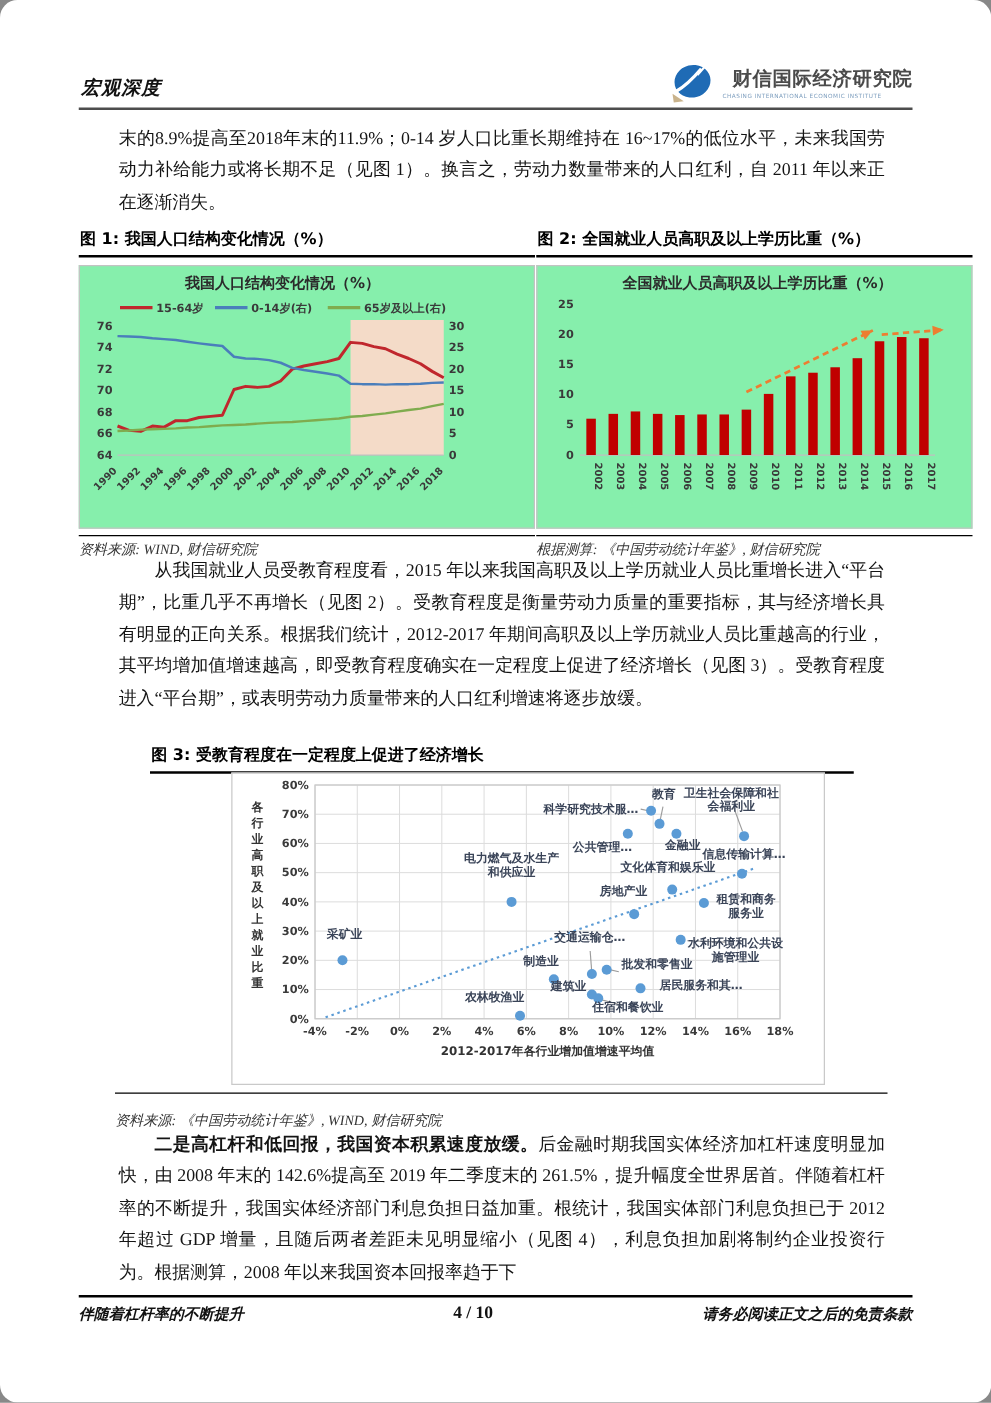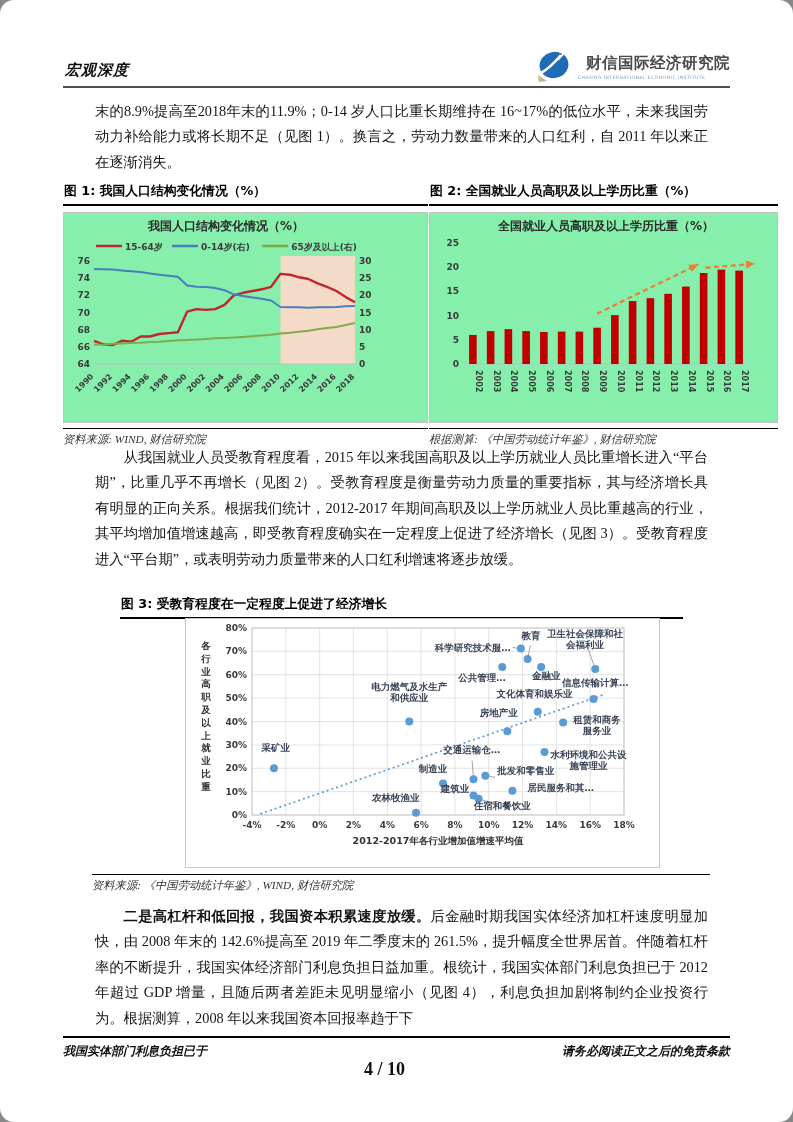--- a/index.html
+++ b/index.html
@@ -26,28 +26,28 @@
   .figcol { position:absolute; width:365px; }
   .fig-caption { font-size:12.8px; font-weight:bold; color:#000; padding:0 0 4px 1px;
                  border-bottom:2.5px solid #000; }
   .chart-box { margin-top:6px; border:1px solid #c3c3c3; background:#86efac; }
   .fig-source { margin-top:5px; border-top:1.8px solid #000; padding-top:3px;
                 font-family:"Liberation Serif", serif; font-style:italic; font-size:11.3px; color:#333; }
   .fig3-wrap { position:absolute; left:120px; top:596px; width:563px; }
   .fig3-box { position:absolute; left:65px; top:22px; width:475px; height:250px;
               border:1px solid #c9c9c9; background:#fff; }
   .fig3-source { position:absolute; left:-28px; top:278px; width:618px; border-top:1.8px solid #000;
-              padding-top:3px; font-family:"Liberation Serif", serif; font-style:italic;
+              padding-top:14px; font-family:"Liberation Serif", serif; font-style:italic;
               font-size:11.3px; color:#333; }
 
   
   .footer { position:absolute; left:63px; top:1036px; width:667px; border-top:2px solid #000;
             display:flex; justify-content:space-between; padding-top:5px; }
   .footer span { font-size:12px; font-weight:bold; font-style:italic; color:#111; }
-  .footer .page-num { font-style:normal; font-family:"Liberation Serif", serif; font-size:18px;margin-top:16px; }
+  .footer .page-num { font-style:normal; font-family:"Liberation Serif", serif; font-size:14px; }
 </style>
 </head>
 <body>
 
 <div class="page">
 
   <div class="header">
     <div class="section-title">宏观深度</div>
     <div class="brand">
       <svg width="38" height="36" viewBox="0 0 38 36">
@@ -278,18 +278,18 @@
           <circle cx="377.1272727272727" cy="103.435" r="4" fill="#5b9bd5"></circle>
           <text x="410.94545454545454" y="103.66875" text-anchor="middle" font-size="9.5" font-weight="600" fill="#3a4458" font-family="&quot;DejaVu Sans&quot;,sans-serif"><tspan x="410.94545454545454" dy="0">租赁和商务</tspan><tspan x="410.94545454545454" dy="11">服务业</tspan></text>
         </svg>
     </div>
     <div class="fig3-source">资料来源: 《中国劳动统计年鉴》, WIND, 财信研究院</div>
   </div>
 
   <p class="body indent" style="top:904px;"><span class="lead-bold">二是高杠杆和低回报，我国资本积累速度放缓。</span><span>后金融时期我国实体经济加杠杆速度明显加快，由 2008 年末的 142.6%提高至 2019 年二季度末的 261.5%，提升幅度全世界居首。伴随着杠杆率的不断提升，我国实体经济部门利息负担日益加重。根统计，我国实体部门利息负担已于 2012 年超过 GDP 增量，且随后两者差距未见明显缩小（见图 4），利息负担加剧将制约企业投资行为。根据测算，2008 年以来我国资本回报率趋于下</span></p>
 
   <div class="footer">
-    <span>我国实体部门利息负担已于</span>
+    <span>伴随着杠杆率的不断提升</span>
     <span class="page-num">4 / 10</span>
     <span>请务必阅读正文之后的免责条款</span>
   </div>
 
 </div>
 
 </body></html>

